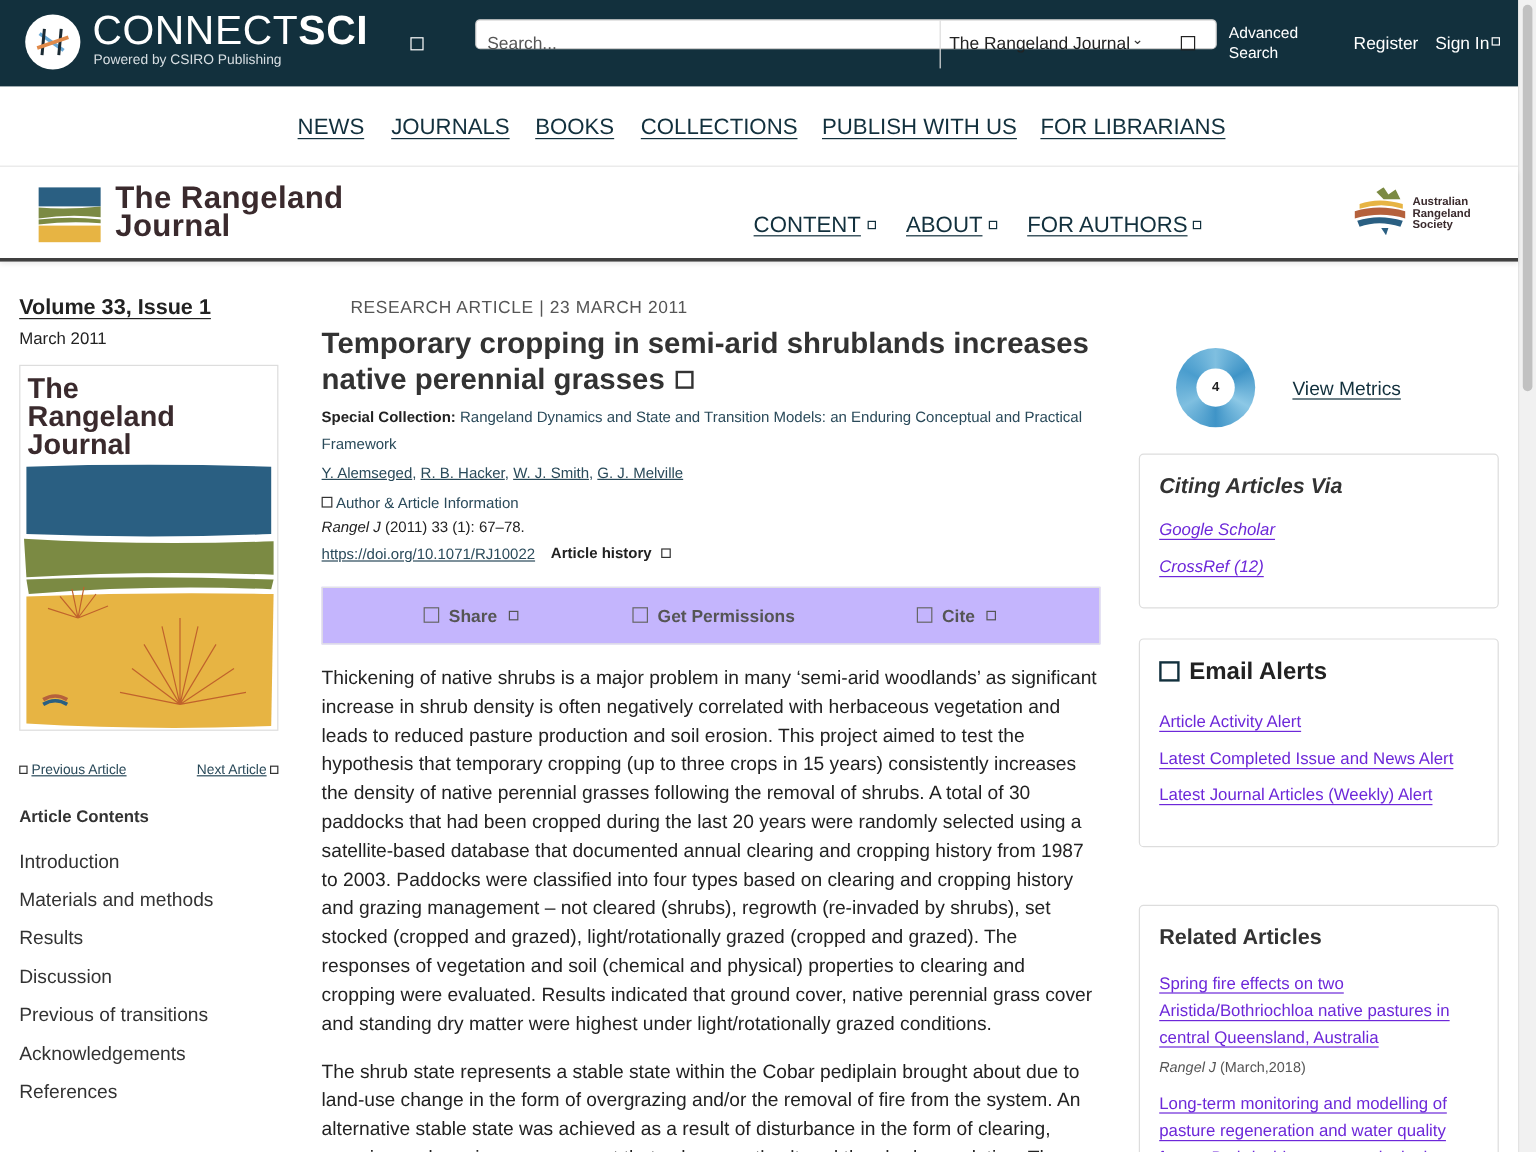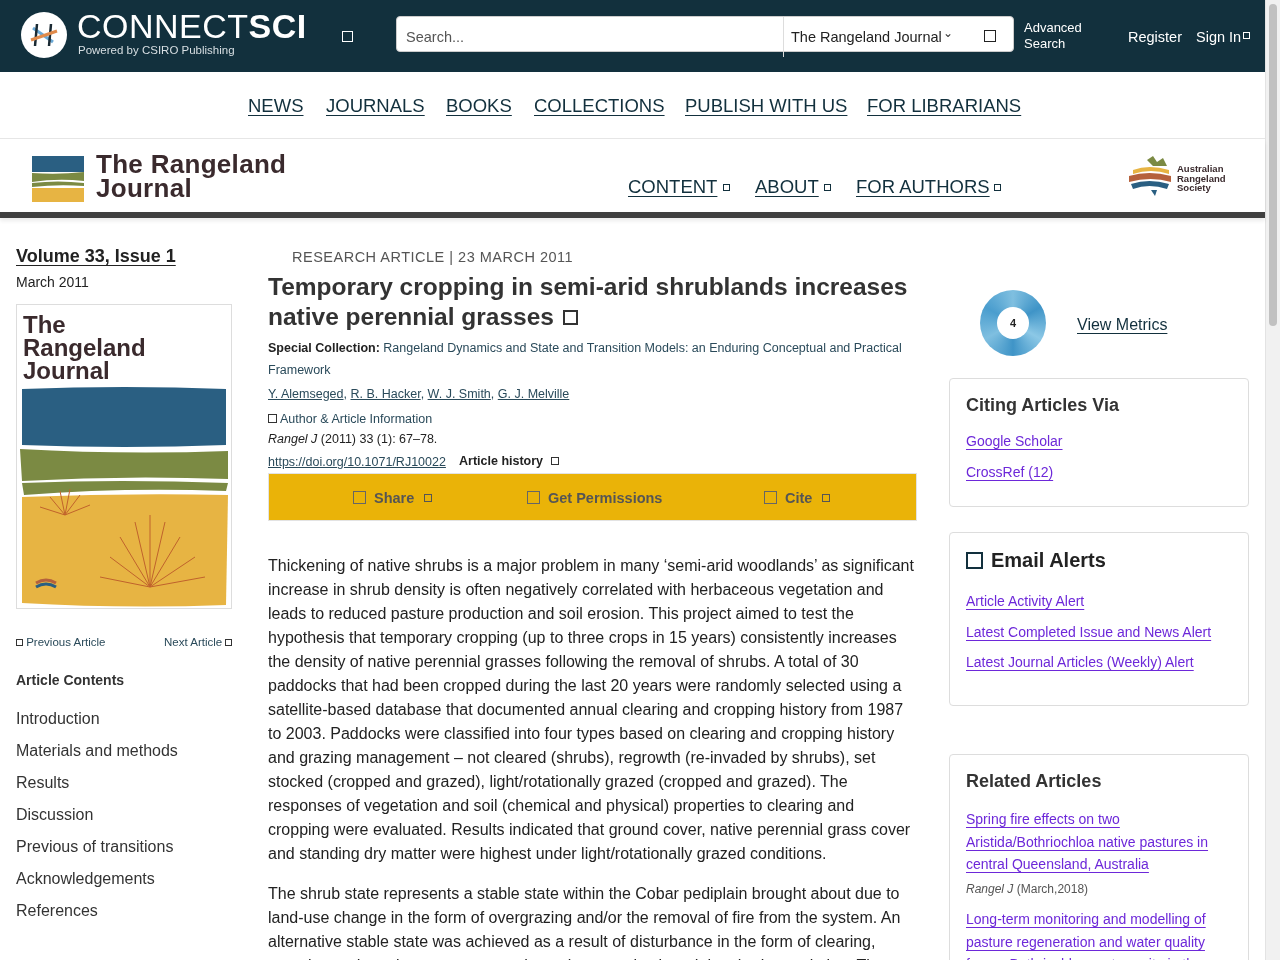--- a/index.html
+++ b/index.html
@@ -8,91 +8,91 @@
   a { color: inherit; }
   .sq { display: inline-block; border: 1.5px solid #333; background: transparent; vertical-align: middle; }
 
   
   .topbar { position: absolute; left: 0; top: 0; width: 1265px; height: 72px; background: #12303d; }
   .logo-circle { position: absolute; left: 21px; top: 12px; width: 46px; height: 46px; border-radius: 50%; background: #fff; }
   .logo-text { position: absolute; left: 77px; top: 6px; color: #fff; font-size: 34px; letter-spacing: 0.5px; font-weight: 300; line-height: 40px; }
   .logo-text b { font-weight: 700; }
   .logo-sub { position: absolute; left: 78px; top: 44px; color: #d8dfe3; font-size: 11.5px; }
   .menu-sq { position: absolute; left: 342px; top: 31px; width: 11px; height: 11px; border: 1.5px solid #fff; }
-  .search-wrap { position: absolute; left: 396px; top: 16px; width: 618px; height: 36px; background: #fff; border-radius: 4px; border: 1px solid #ccc; }
+  .search-wrap { position: absolute; left: 396px; top: 16px; width: 618px; height: 25px; background: #fff; border-radius: 4px; border: 1px solid #ccc; }
   .search-input { position: absolute; left: 0; top: 0; width: 386px; height: 40px; border: none; outline: none; background: transparent; padding-left: 9px; font-size: 14.5px; font-family: "Liberation Sans", sans-serif; color: #333; }
   .search-input::placeholder { color: #555; }
   .search-divider { position: absolute; left: 386px; top: 0; width: 1px; height: 40px; background: #ddd; }
   .search-select { position: absolute; left: 394px; top: 12px; font-size: 14.5px; color: #222; }
   .search-chev { position: absolute; left: 546px; top: 9px; font-size: 12px; color: #333; }
   .search-btn { position: absolute; left: 587px; top: 13px; width: 12px; height: 12px; border: 1.5px solid #222; }
   .adv-search { position: absolute; left: 1024px; top: 20px; color: #fff; font-size: 13px; line-height: 16px; text-decoration: none; }
   .register { position: absolute; left: 1128px; top: 29px; color: #fff; font-size: 14.5px; text-decoration: none; }
   .signin { position: absolute; left: 1196px; top: 29px; color: #fff; font-size: 14.5px; text-decoration: none; }
   .signin-sq { display: inline-block; width: 7px; height: 7px; border: 1px solid #fff; margin-left: 2px; vertical-align: 3px; }
 
   
   .scrollbar { position: absolute; left: 1265px; top: 0; width: 15px; height: 960px; background: #f1f1f1; border-left: 1px solid #e3e3e3; }
   .scroll-thumb { position: absolute; left: 3px; top: 4px; width: 8px; height: 322px; background: #c1c1c1; border-radius: 4px; }
 
   
   .mainnav { position: absolute; left: 0; top: 72px; width: 1265px; height: 67px; border-bottom: 1px solid #e6e6e6; }
   .mainnav a { position: absolute; top: 23px; font-size: 18.5px; color: #12303d; text-decoration: underline; text-underline-offset: 3px; }
 
   
-  .jheader { position: absolute; left: 0; top: 140px; width: 1265px; height: 78px; border-bottom: 6px solid #404040; box-shadow: 0 3px 4px rgba(0,0,0,0.08); padding-left: 20px; }
+  .jheader { position: absolute; left: 0; top: 140px; width: 1265px; height: 78px; border-bottom: 3px solid #404040; box-shadow: 0 3px 4px rgba(0,0,0,0.08); padding-left: 20px; }
   .jlogo { position: absolute; left: 32px; top: 16px; width: 52px; height: 46px; }
   .jtitle { position: absolute; left: 96px; top: 12px; font-size: 26px; font-weight: 700; line-height: 24px; color: #3a2a2d; letter-spacing: 0.3px; }
   .jnav a { position: absolute; top: 36px; font-size: 18.5px; color: #12303d; text-decoration: underline; text-underline-offset: 3px; }
   .jnav .navsq { position: absolute; top: 44px; width: 7px; height: 7px; border: 1px solid #12303d; }
   .ars-logo { position: absolute; left: 1125px; top: 16px; width: 50px; height: 42px; }
   .ars-text { position: absolute; left: 1177px; top: 24px; font-size: 9.5px; font-weight: 700; color: #3a2a2d; line-height: 9.5px; }
 
   
   .vol { position: absolute; left: 16px; top: 246px; font-size: 18px; font-weight: 700; color: #222; text-decoration: underline; text-underline-offset: 3px; }
   .voldate { position: absolute; left: 16px; top: 274px; font-size: 14px; color: #222; }
   .cover { position: absolute; left: 16px; top: 304px; width: 216px; height: 305px; border: 1px solid #ddd; background: #fff; overflow: hidden; }
   .cover-title { position: absolute; left: 6px; top: 8px; font-size: 24px; font-weight: 700; line-height: 23px; color: #3a2a2d; }
   .prev-next { position: absolute; top: 636px; font-size: 11.5px; color: #2a4a5a; }
-  .prev-next a { }
+  .prev-next a { text-decoration: underline; }
   .pn-sq { display: inline-block; width: 7px; height: 7px; border: 1px solid #333; vertical-align: 0px; }
   .ac-title { position: absolute; left: 16px; top: 672px; font-size: 14px; font-weight: 700; color: #333; }
   .toc { position: absolute; left: 16px; top: 708px; }
   .toc a { display: block; font-size: 16px; color: #333; text-decoration: none; height: 32px; line-height: 22px; }
 
   
   .kicker { position: absolute; left: 268px; top: 249px; font-size: 14.5px; color: #555; letter-spacing: 0.5px; margin-left: 24px; }
   .title { position: absolute; left: 268px; top: 272px; width: 650px; font-size: 24.5px; font-weight: 700; line-height: 30px; color: #333; }
   .title-sq { display: inline-block; width: 15px; height: 15px; border: 2px solid #333; vertical-align: 0px; margin-left: 2px; }
   .special { position: absolute; left: 268px; top: 337px; width: 640px; font-size: 12.5px; line-height: 22px; color: #2a4a5a; }
   .special b { color: #222; }
   .authors { position: absolute; left: 268px; top: 387px; font-size: 12.5px; color: #2a4a5a; }
   .authors a { text-decoration: underline; }
   .aai { position: absolute; left: 268px; top: 412px; font-size: 12.5px; color: #2a4a5a; }
   .aai .sq { width: 9px; height: 9px; border-width: 1px; vertical-align: 0; margin-right: 3px; }
   .cite-line { position: absolute; left: 268px; top: 432px; font-size: 12.5px; color: #222; }
   .doi { position: absolute; left: 268px; top: 455px; font-size: 12.5px; color: #2a4a5a; text-decoration: underline; }
   .hist { position: absolute; left: 459px; top: 454px; font-size: 12.5px; font-weight: 700; color: #222; }
   .hist .sq { width: 8px; height: 8px; border-width: 1px; margin-left: 8px; vertical-align: 0; }
-  .toolbar { position: absolute; left: 268px; top: 473px; width: 649px; height: 48px; background: #eab308; border: 1px solid #e3e3e3; }
+  .toolbar { position: absolute; left: 268px; top: 489px; width: 649px; height: 48px; background: #c4b5fd; border: 1px solid #e3e3e3; }
   .tb-btn { position: absolute; top: 16px; font-size: 14.5px; font-weight: 700; color: #555; cursor: pointer; }
   .tb-btn .big { display: inline-block; width: 13px; height: 13px; border: 1.5px solid #666; vertical-align: -1px; margin-right: 8px; }
   .tb-btn .small { display: inline-block; width: 8px; height: 8px; border: 1px solid #555; vertical-align: 1px; margin-left: 10px; }
   .abstract { position: absolute; left: 268px; top: 554px; width: 650px; font-size: 16px; line-height: 24px; color: #222; }
   .abstract p { margin-bottom: 16px; }
 
   
   .altmetric { position: absolute; left: 980px; top: 290px; width: 66px; height: 66px; border-radius: 50%;
     background: conic-gradient(#7fbfe0, #3f94c7, #8cc8e6, #3f94c7, #7fbfe0, #4a9dce, #7fbfe0); }
   .altmetric-inner { position: absolute; left: 17px; top: 17px; width: 32px; height: 32px; border-radius: 50%; background: #fff; text-align: center; line-height: 32px; font-size: 11px; font-weight: 700; color: #222; }
   .view-metrics { position: absolute; left: 1077px; top: 316px; font-size: 16px; color: #12303d; text-decoration: underline; text-underline-offset: 3px; }
   .card { position: absolute; left: 949px; width: 300px; border: 1px solid #ddd; border-radius: 4px; background: #fff; }
   .card h3 { font-size: 18px; font-weight: 700; color: #333; }
   .card a { display: block; font-size: 14px; color: #6d28d9; text-decoration: underline; text-underline-offset: 3px; }
-  .card1 { top: 378px; height: 129px; }
+  .card1 { top: 378px; height: 129px; font-style: italic; }
   .card2 { top: 532px; height: 174px; }
   .card3 { top: 754px; height: 220px; }
   .related-meta { font-size: 12px; color: #555; }
 </style>
 </head>
 <body>
 
 <div class="topbar">
   <div class="logo-circle">
     <svg width="46" height="46" viewBox="0 0 46 46">

